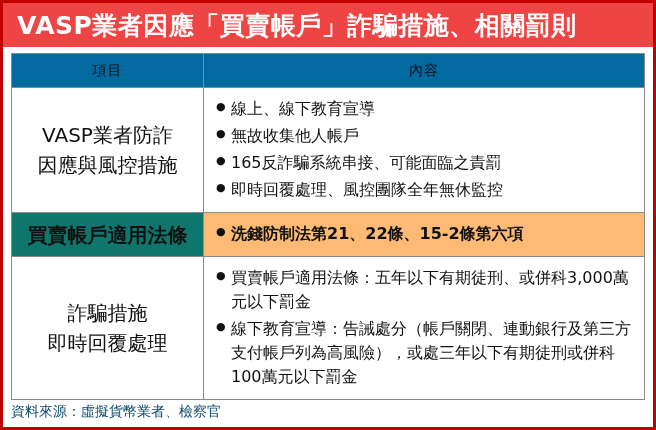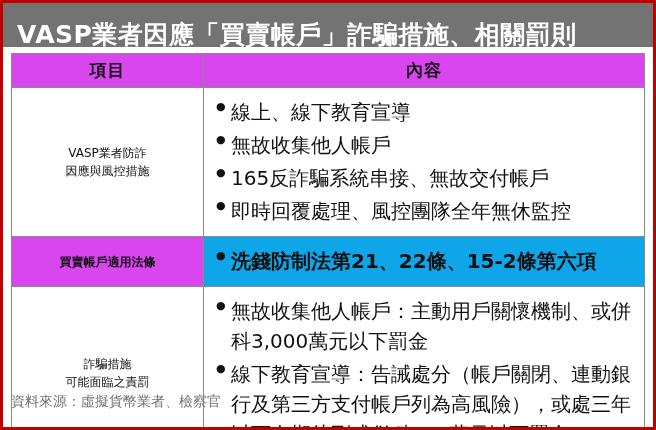--- a/index.html
+++ b/index.html
@@ -15,23 +15,23 @@
     width: 656px;
     height: 430px;
     background: #ffffff;
     box-sizing: border-box;
     border: 3px solid #c00000;
     overflow: hidden;
   }
   
   .title-bar {
     height: 44px;
-    background: #737373;
+    background: #ef4444;
     display: flex;
-    align-items: flex-end;
+    align-items: center;
     padding-left: 14px;
     box-sizing: border-box;
   }
   .title-text {
     color: #ffffff;
     font-size: 25px;
     font-weight: bold;
     letter-spacing: 0.5px;
     line-height: 1;
     white-space: nowrap;
@@ -47,46 +47,46 @@
     table-layout: fixed;
   }
   table.main td, table.main th {
     border: 1px solid #8a8a8a;
     vertical-align: middle;
     box-sizing: border-box;
   }
   .col-label { width: 192px; }
   thead th {
     height: 34px;
-    font-size: 17px;
-    font-weight: bold;
+    font-size: 14px;
+    font-weight: normal;
     color: #111111;
-    background: #d946ef;
+    background: #0369a1;
     text-align: center;
     letter-spacing: 1px;
   }
   td.label {
     text-align: center;
-    font-size: 12px;
+    font-size: 20px;
     color: #111111;
     line-height: 1.5;
     padding: 6px 4px;
   }
   td.label.shaded {
-    background: #d946ef;
+    background: #0f766e;
     font-weight: bold;
   }
   td.content {
     padding: 7px 10px 7px 12px;
-    font-size: 20px;
+    font-size: 16px;
     color: #111111;
     line-height: 1.5;
   }
   td.content.shaded {
-    background: #0ea5e9;
+    background: #fdba74;
     font-weight: bold;
   }
   ul.bullets {
     margin: 0;
     padding: 0;
     list-style: none;
   }
   ul.bullets li {
     position: relative;
     padding-left: 15px;
@@ -102,26 +102,26 @@
     line-height: 1.9;
   }
   .row-a td { height: 110px; }
   .row-b td { height: 34px; }
   .row-c td { height: 128px; }
   
   .footer {
     position: absolute;
     left: 8px;
     right: 8px;
-    bottom: 16px;
+    bottom: 6px;
     display: flex;
     justify-content: space-between;
     align-items: flex-end;
     font-size: 14px;
-    color: #737373;
+    color: #0c4a6e;
   }
   .footer .src { white-space: nowrap; }
   .footer .maker { white-space: nowrap; }
 </style>
 </head>
 <body>
 
 <div id="page">
 
   <div class="title-bar">
@@ -143,41 +143,41 @@
       <tbody>
         <tr class="row-a">
           <td class="label">
             <div>VASP業者防詐</div>
             <div>因應與風控措施</div>
           </td>
           <td class="content">
             <ul class="bullets">
               <li>線上、線下教育宣導</li>
               <li>無故收集他人帳戶</li>
-              <li>165反詐騙系統串接、無故交付帳戶</li>
+              <li>165反詐騙系統串接、可能面臨之責罰</li>
               <li>即時回覆處理、風控團隊全年無休監控</li>
             </ul>
           </td>
         </tr>
         <tr class="row-b">
           <td class="label shaded">買賣帳戶適用法條</td>
           <td class="content shaded">
             <ul class="bullets">
               <li>洗錢防制法第21、22條、15-2條第六項</li>
             </ul>
           </td>
         </tr>
         <tr class="row-c">
           <td class="label">
             <div>詐騙措施</div>
-            <div>可能面臨之責罰</div>
+            <div>即時回覆處理</div>
           </td>
           <td class="content">
             <ul class="bullets">
-              <li>無故收集他人帳戶：主動用戶關懷機制、或併科3,000萬元以下罰金</li>
+              <li>買賣帳戶適用法條：五年以下有期徒刑、或併科3,000萬元以下罰金</li>
               <li>線下教育宣導：告誡處分（帳戶關閉、連動銀行及第三方支付帳戶列為高風險），或處三年以下有期徒刑或併科100萬元以下罰金</li>
             </ul>
           </td>
         </tr>
       </tbody>
     </table>
   </div>
 
   <div class="footer">
     <div class="src">資料來源：虛擬貨幣業者、檢察官</div>

